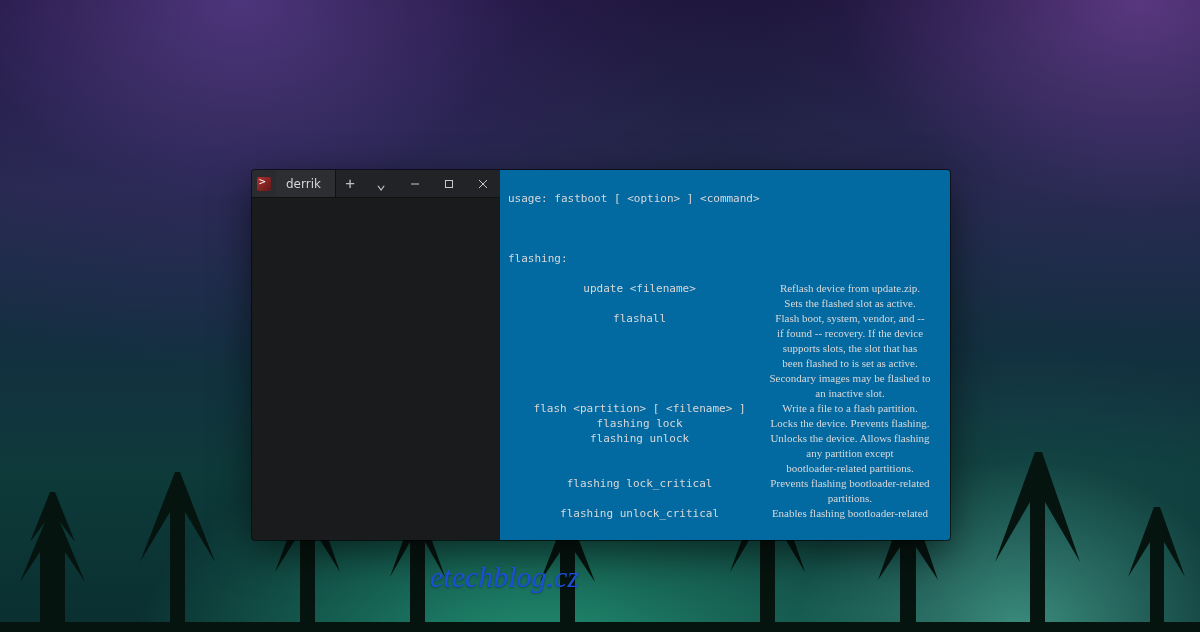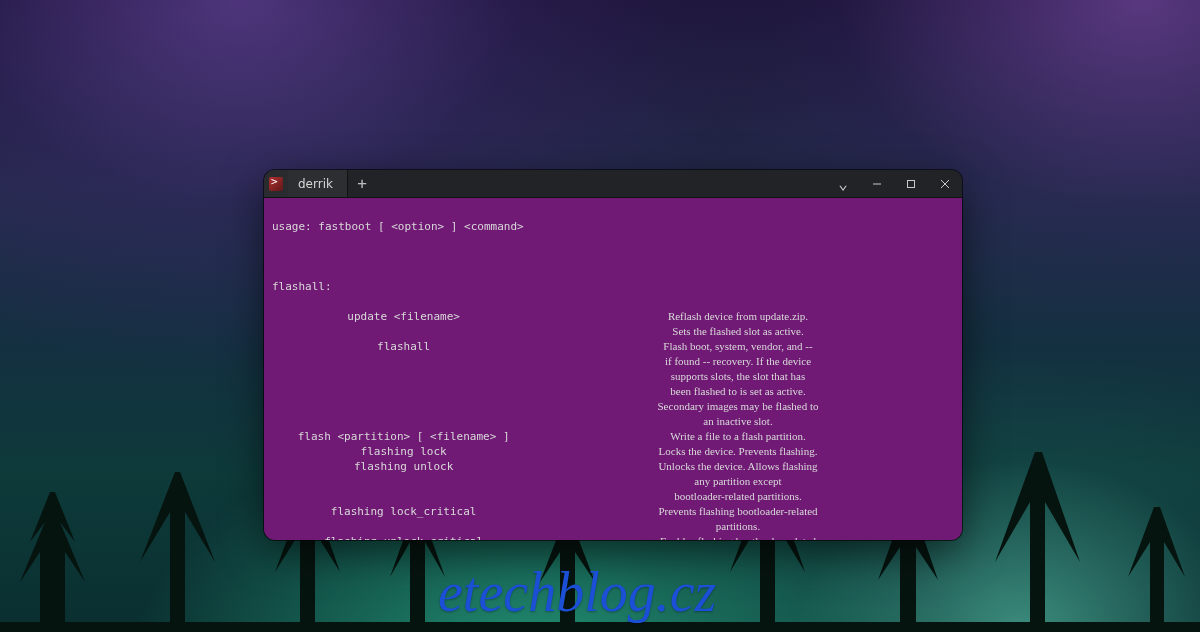--- a/index.html
+++ b/index.html
@@ -36,38 +36,36 @@
     position:absolute; left:0; right:0; bottom:0; height:200px;
     pointer-events:none;
   }
   .trees svg { width:100%; height:100%; display:block; }
 
   .watermark {
     position:absolute;
     left:430px; top:560px;
     font-family: Georgia, "Times New Roman", serif;
     font-style: italic;
-    font-size: 56px;
+    font-size: 30px;
     color:#1a4fd6;
     text-shadow:0 1px 2px rgba(0,0,0,0.3);
     pointer-events:none;
-    margin-left:8px;
   }
 
   
   .window {
     position:absolute;
     left:252px; top:170px;
     width:698px; height:370px;
     background:#1a1b1d;
-    border-radius:11px;
+    border-radius:3px;
     box-shadow:0 12px 40px rgba(0,0,0,0.55), 0 0 0 1px rgba(0,0,0,0.6);
-    display:flex; flex-direction:column;
+    display:flex; flex-direction:row;
     overflow:hidden;
-    margin-left:12px;
   }
   .titlebar {
     height:28px;
     background:#222326;
     display:flex; align-items:stretch;
     border-bottom:1px solid #111;
   }
   .app-icon {
     width:24px; display:flex; align-items:center; justify-content:center;
     background:#2a2b2e;
@@ -100,21 +98,21 @@
   .winctrls { display:flex; align-items:center; }
   .winbtn {
     width:34px; height:28px;
     display:flex; align-items:center; justify-content:center;
     color:#c9c9c9; cursor:pointer;
   }
   .winbtn svg{ width:10px; height:10px; }
 
   .term {
     flex:1;
-    background:#701a75;
+    background:#0369a1;
     color:#d9d9d9;
     font-family:"DejaVu Sans Mono","Consolas",monospace;
     font-size:11px;
     line-height:15px;
     padding:6px 8px 1px 8px;
     white-space:pre;
     overflow:hidden;
   }
   .term .row{ display:flex;text-align:center; }
   .term .cmd{ width:250px; flex:0 0 250px; }
@@ -170,21 +168,21 @@
           <svg viewBox="0 0 10 10">
               <path d="M1 1 L9 9 M9 1 L1 9" stroke="currentColor" stroke-width="1"></path>
             </svg>
         </div>
       </div>
     </div>
 
     <div class="term">
 <div>usage: fastboot [ &lt;option&gt; ] &lt;command&gt;</div>
 <div>&nbsp;</div>
-<div>flashall:</div>
+<div>flashing:</div>
 <div id="term-rows"><div class="row"><span class="cmd">  update &lt;filename&gt;</span><span class="desc">Reflash device from update.zip.</span></div><div class="row"><span class="cmd"></span><span class="desc">Sets the flashed slot as active.</span></div><div class="row"><span class="cmd">  flashall</span><span class="desc">Flash boot, system, vendor, and --</span></div><div class="row"><span class="cmd"></span><span class="desc">if found -- recovery. If the device</span></div><div class="row"><span class="cmd"></span><span class="desc">supports slots, the slot that has</span></div><div class="row"><span class="cmd"></span><span class="desc">been flashed to is set as active.</span></div><div class="row"><span class="cmd"></span><span class="desc">Secondary images may be flashed to</span></div><div class="row"><span class="cmd"></span><span class="desc">an inactive slot.</span></div><div class="row"><span class="cmd">  flash &lt;partition&gt; [ &lt;filename&gt; ]</span><span class="desc">Write a file to a flash partition.</span></div><div class="row"><span class="cmd">  flashing lock</span><span class="desc">Locks the device. Prevents flashing.</span></div><div class="row"><span class="cmd">  flashing unlock</span><span class="desc">Unlocks the device. Allows flashing</span></div><div class="row"><span class="cmd"></span><span class="desc">any partition except</span></div><div class="row"><span class="cmd"></span><span class="desc">bootloader-related partitions.</span></div><div class="row"><span class="cmd">  flashing lock_critical</span><span class="desc">Prevents flashing bootloader-related</span></div><div class="row"><span class="cmd"></span><span class="desc">partitions.</span></div><div class="row"><span class="cmd">  flashing unlock_critical</span><span class="desc">Enables flashing bootloader-related</span></div></div>
 
     </div>
   </div>
 
   <div class="watermark">etechblog.cz</div>
 
 </div>
 
 </body></html>

